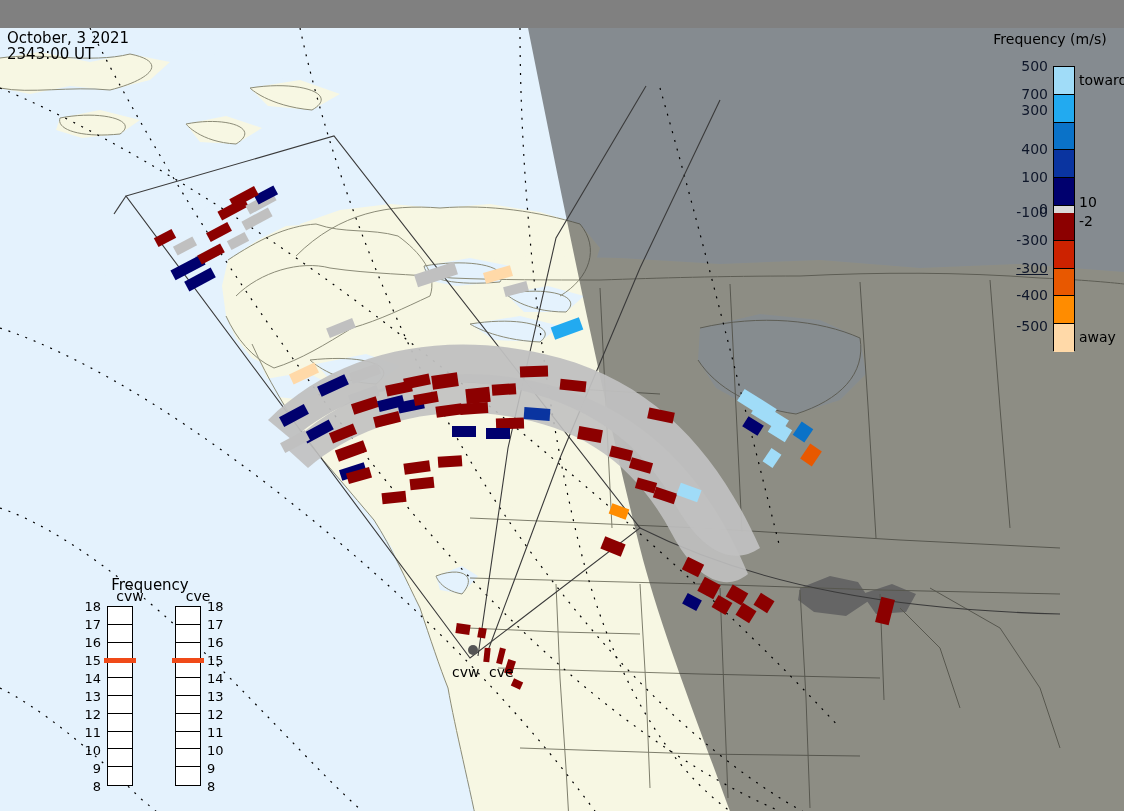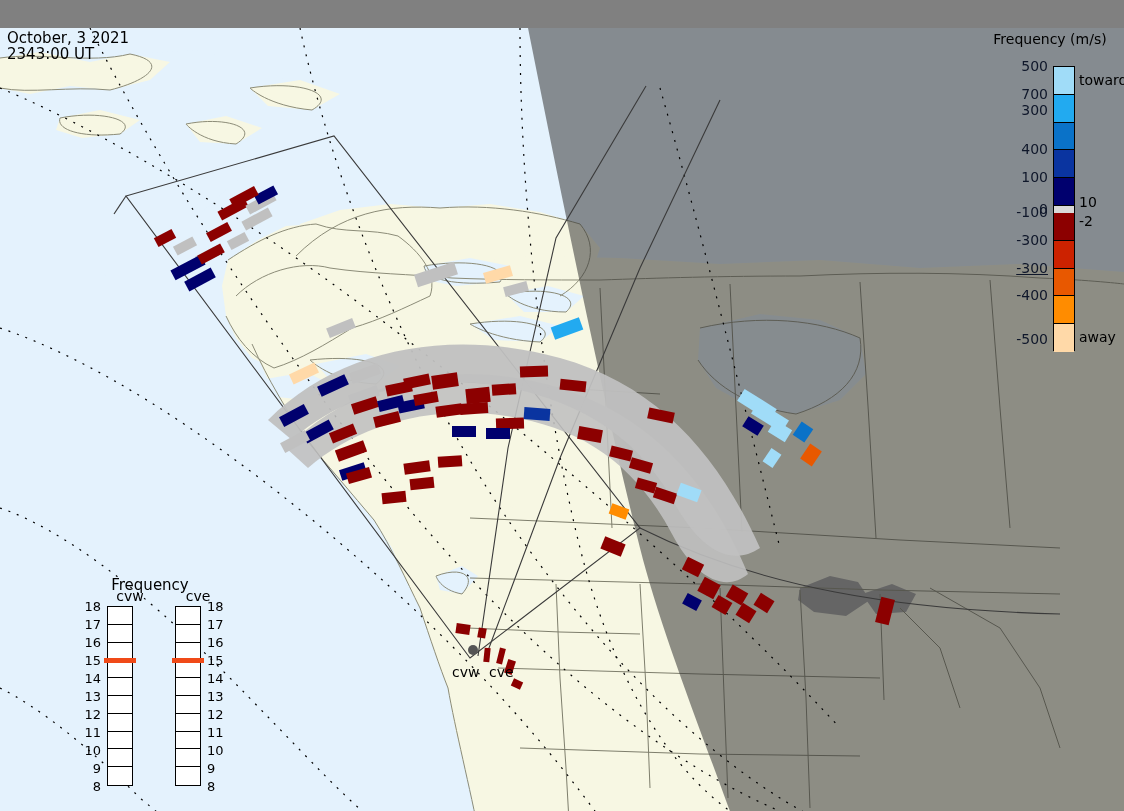--- a/index.html
+++ b/index.html
@@ -287,21 +287,21 @@
         <div class="cb-tick" style="top: 38px;">500</div>
         <div class="cb-tick" style="top: 65.8px;">700</div>
         <div class="cb-tick" style="top: 82px;">300</div>
         <div class="cb-tick" style="top: 121.4px;">400</div>
         <div class="cb-tick" style="top: 149.2px;">100</div>
         <div class="cb-tick" style="top: 180.5px;">0</div>
         <div class="cb-tick" style="top: 184px;">-100</div>
         <div class="cb-tick" style="top: 211.8px;">-300</div>
         <div class="cb-tick" style="top: 239.6px; text-decoration: underline;">-300</div>
         <div class="cb-tick" style="top: 267.4px;">-400</div>
-        <div class="cb-tick" style="top: 311px; text-align: center;">-500</div>
+        <div class="cb-tick" style="top: 298px; text-align: center;">-500</div>
         <div class="cb-side" style="top: 51.9px;">toward</div>
         <div class="cb-side" style="top: 174px;">10</div>
         <div class="cb-side" style="top: 193px;">-2</div>
         <div class="cb-side" style="top: 309.1px;">away</div>
       </div>
   </div>
 
   <div id="frequency-legend">
     <div id="freq-title">Frequency</div>
     <div id="freq-cols">

